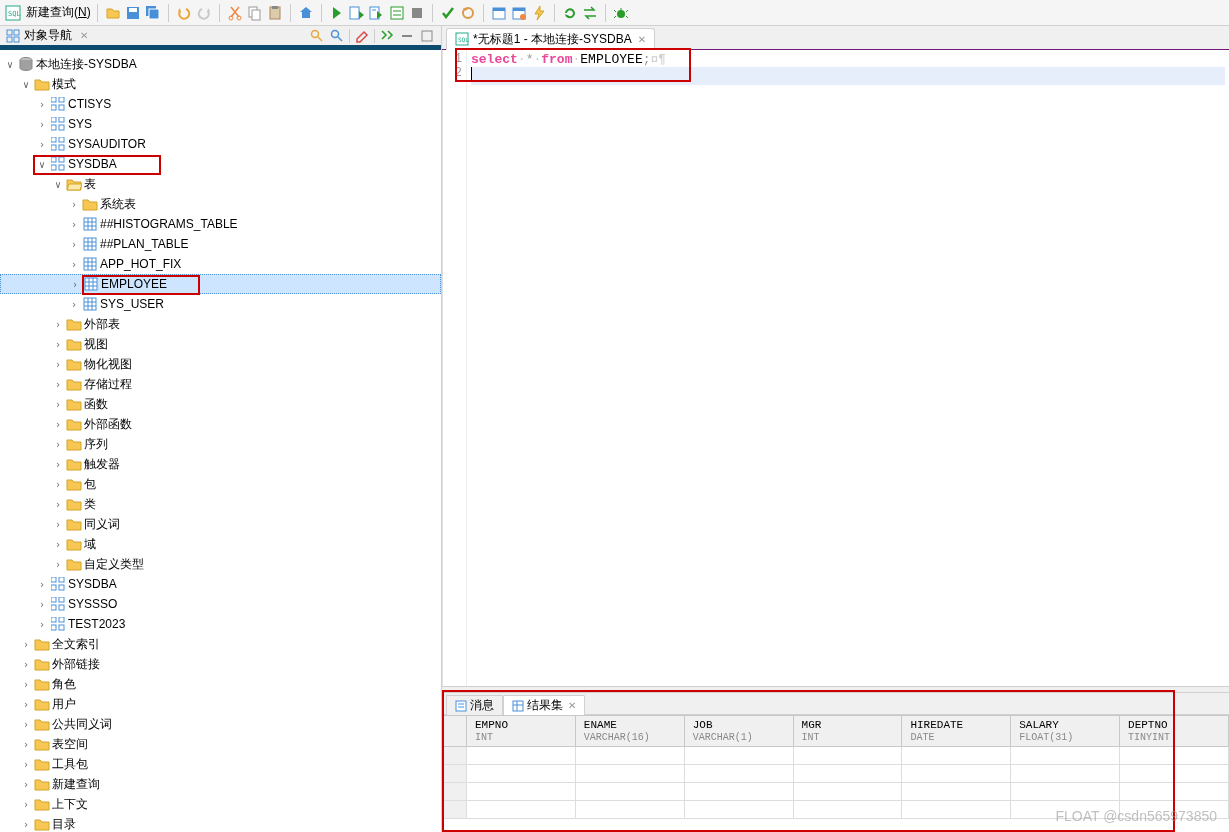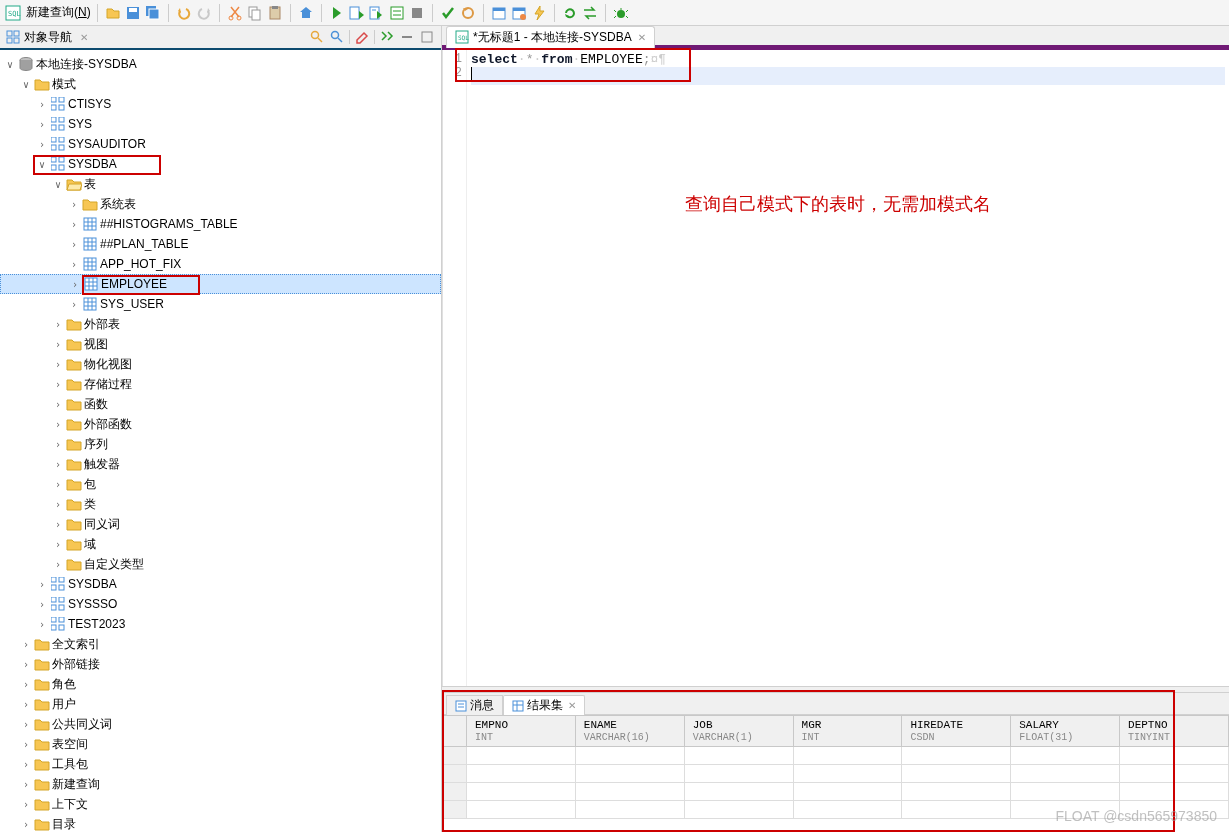--- a/index.html
+++ b/index.html
@@ -5,43 +5,43 @@
 * { box-sizing: border-box; margin: 0; padding: 0; }
 body { font-family: "Microsoft YaHei", Tahoma, Arial, sans-serif; font-size: 12px; background: #fff; color: #000; width: 1229px; height: 832px; overflow: hidden; position: relative; }
 .toolbar { height: 26px; background: #f5f5f5; border-bottom: 1px solid #d0d0d0; display: flex; align-items: center; padding: 0 4px; gap: 2px; }
 .tb-group { display: flex; align-items: center; gap: 2px; }
 .tb-sep { width: 1px; height: 18px; background: #ccc; margin: 0 4px; }
 .tb-btn { width: 18px; height: 18px; display: flex; align-items: center; justify-content: center; cursor: pointer; border-radius: 2px; }
 .tb-label { font-size: 12px; margin-left: 2px; }
 .tb-label u { text-decoration: underline; }
 .main { display: flex; height: calc(100% - 26px); }
 .left-panel { width: 442px; border-right: 1px solid #d0d0d0; display: flex; flex-direction: column; }
-.panel-tab-bar { height: 24px; background: #f0f0f0; border-bottom: 2px solid #0c4a6e; display: flex; align-items: center; padding: 0 6px; justify-content: space-between; position: relative; }
+.panel-tab-bar { height: 24px; background: #f0f0f0; border-bottom: 5px solid #0c4a6e; display: flex; align-items: center; padding: 0 6px; justify-content: space-between; position: relative; }
 .panel-tab { font-size: 12px; display: flex; align-items: center; gap: 4px; }
 .panel-tab .x { color: #999; font-size: 10px; margin-left: 4px; }
 .panel-tools { display: flex; align-items: center; gap: 4px; }
 .panel-tool-icon { width: 16px; height: 16px; cursor: pointer; display: flex; align-items: center; justify-content: center; }
 .tree { flex: 1; overflow: auto; padding: 4px 0; }
 .tree-node { display: flex; align-items: center; height: 20px; cursor: pointer; white-space: nowrap; padding-right: 8px; }
 .tree-node.selected { background: #cde5ff; border: 1px dotted #4a90d9; height: 20px; }
 .tw { width: 16px; height: 16px; display: flex; align-items: center; justify-content: center; color: #666; font-size: 10px; font-family: monospace; }
 .tree-label { font-size: 12px; }
 .icon { width: 16px; height: 16px; display: inline-flex; align-items: center; justify-content: center; margin-right: 2px; }
 .icon.schema svg rect { stroke: #4a90d9; fill: none; }
 .icon.db svg path { fill: #a0a0a0; }
 .icon.table svg rect { fill: #fff; stroke: #4a90d9; }
 .icon.table svg line { stroke: #4a90d9; }
 .right-panel { flex: 1; display: flex; flex-direction: column; position: relative; }
-.editor-tab-bar { height: 24px; background: #f0f0f0; border-bottom: 5px solid #701a75; display: flex; align-items: center; padding-left: 4px; }
+.editor-tab-bar { height: 24px; background: #f0f0f0; border-bottom: 1px solid #701a75; display: flex; align-items: center; padding-left: 4px; }
 .editor-tab { background: #fff; border: 1px solid #d0d0d0; border-bottom: none; height: 22px; padding: 0 8px; display: flex; align-items: center; gap: 4px; font-size: 12px; margin-top: 2px; border-top-left-radius: 3px; border-top-right-radius: 3px; }
 .editor-tab .x { color: #999; font-size: 10px; margin-left: 2px; }
 .editor { flex: 1; display: flex; background: #fff; border-left: 1px solid #e0e0e0; position: relative; }
 .gutter { width: 24px; background: #fff; text-align: right; padding: 2px 4px 0 0; font-family: "Courier New", monospace; font-size: 12px; color: #999; border-right: 1px solid #eee; }
 .code { flex: 1; font-family: "Courier New", monospace; font-size: 13px; padding: 2px 4px; white-space: pre; }
-.code .kw { color: #0f172a; font-weight: bold; text-align: right; }
+.code .kw { color: #ec4899; font-weight: bold; text-align: right; }
 .code .op { color: #999; }
 .code .tbl { color: #000; }
 .code .ws { color: #ccc; }
 .code-line2 { background: #e6eefc; width: 100%; display: inline-block; }
 .cursor { border-left: 1px solid #000; animation: blink 1s steps(1) infinite; position: absolute; height: 14px; }
 .sql-highlight-box { position: absolute; border: 2px solid #cc0000; pointer-events: none; }
 .annotation { position: absolute; color: #cc0000; font-size: 18px; font-weight: 400; pointer-events: none; }
 .splitter { height: 6px; background: #f0f0f0; border-top: 1px solid #d0d0d0; text-align: center; color: #888; font-size: 8px; cursor: row-resize; }
 .results { flex: 0 0 140px; border-top: 1px solid #d0d0d0; display: flex; flex-direction: column; }
 .result-tabs { height: 22px; background: #f0f0f0; border-bottom: 1px solid #d0d0d0; display: flex; align-items: flex-end; padding-left: 4px; gap: 0; }
@@ -680,21 +680,20 @@
         <span class="x">✕</span>
       </div>
     </div>
 
     <div class="editor">
       <div class="gutter">1<br>2</div>
       <div class="code"><span class="kw">select</span><span class="ws">·</span><span class="op">*</span><span class="ws">·</span><span class="kw">from</span><span class="ws">·</span><span class="tbl">EMPLOYEE</span><span class="op">;</span><span class="ws">¤¶</span>
 <span class="code-line2"><span class="cursor" style="position:static;display:inline-block;"></span></span></div>
 
       <div class="sql-highlight-box" style="left:12px; top:-2px; width:236px; height:34px;"></div>
-      <div class="annotation" style="left:242px; top:142px;">查询自己模式下的表时，无需加模式名</div>
     </div>
 
     <div class="splitter">⋯</div>
 
     <div class="results">
       <div class="result-tabs">
         <div class="result-tab">
           <svg width="12" height="12">
               <rect x="1" y="1" width="10" height="10" fill="#fff" stroke="#4a90d9"></rect>
               <line x1="3" y1="4" x2="9" y2="4" stroke="#4a90d9"></line>
@@ -714,21 +713,21 @@
       </div>
       <div class="grid">
         <table class="results-table" id="results-table">
           <thead>
               <tr id="result-header-row">
                 <th class="rownum"></th>
                 <th>EMPNO<br><span class="coltype">INT</span></th>
                 <th>ENAME<br><span class="coltype">VARCHAR(16)</span></th>
                 <th>JOB<br><span class="coltype">VARCHAR(1)</span></th>
                 <th>MGR<br><span class="coltype">INT</span></th>
-                <th>HIREDATE<br><span class="coltype">CSDN</span></th>
+                <th>HIREDATE<br><span class="coltype">DATE</span></th>
                 <th>SALARY<br><span class="coltype">FLOAT(31)</span></th>
                 <th>DEPTNO<br><span class="coltype">TINYINT</span></th>
               </tr>
             </thead>
           <tbody>
             <tr>
                 <td class="rownum"></td>
                 <td></td>
                 <td></td>
                 <td></td>

